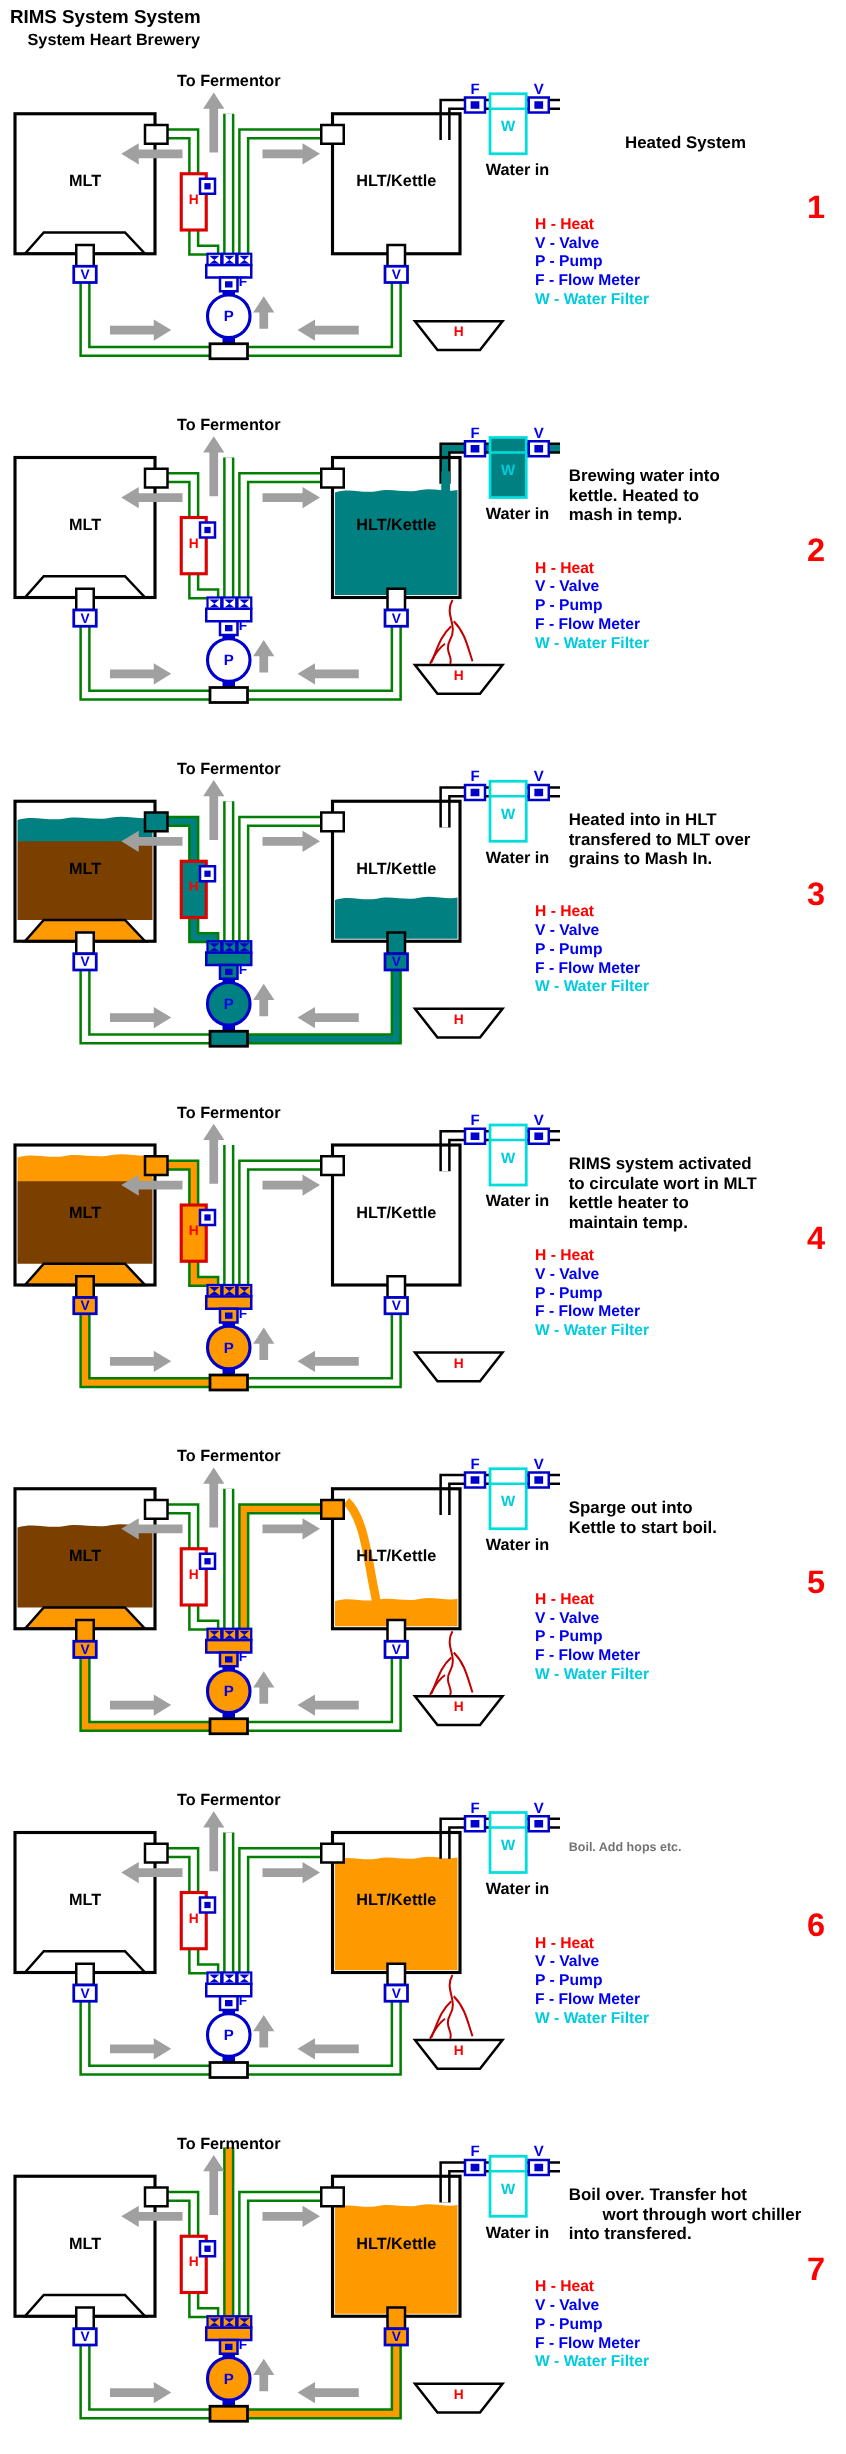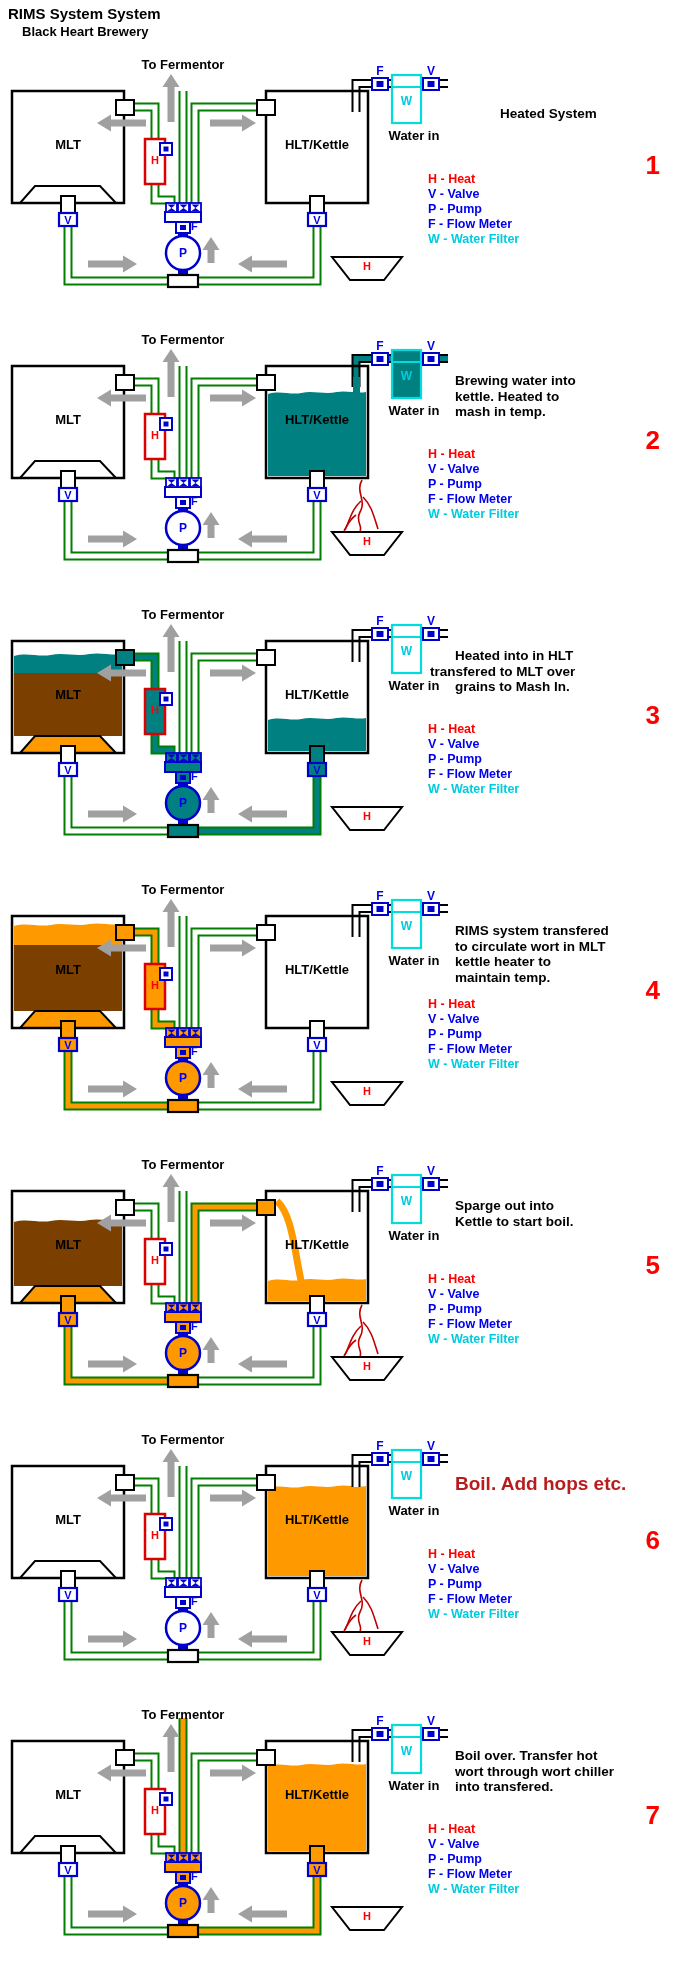--- a/index.html
+++ b/index.html
@@ -10,21 +10,21 @@
   .panel{position:absolute;left:0;width:677px;height:275px;}
   .panel svg{position:absolute;left:0;top:0;}
   .lbl{position:absolute;font-weight:bold;color:#000;}
   #hdr-title{left:8px;top:5px;font-size:15px;}
   #hdr-sub{left:22px;top:24px;font-size:13px;}
 </style>
 </head>
 <body>
 
 <div class="abs b" id="hdr-title">RIMS System System</div>
-<div class="abs b" id="hdr-sub">Black Heart Brewery</div>
+<div class="abs b" id="hdr-sub">System Heart Brewery</div>
 <div id="diagram">
     <div class="panel" style="top: 54px;">
       <svg width="677" height="275" viewBox="0 0 677 275">
         <polygon points="35,132 100,132 116,149 20,149" fill="#FFFFFF" stroke="#000" stroke-width="2"></polygon>
         <path d="M 68,172 V 227 H 181" fill="none" stroke="#007F00" stroke-width="9"></path>
         <path d="M 68,172 V 227 H 181" fill="none" stroke="#FFFFFF" stroke-width="5"></path>
         <path d="M 317,172 V 227 H 185" fill="none" stroke="#007F00" stroke-width="9"></path>
         <path d="M 317,172 V 227 H 185" fill="none" stroke="#FFFFFF" stroke-width="5"></path>
         <path d="M 155,130 V 146 H 171 V 153" fill="none" stroke="#007F00" stroke-width="9"></path>
         <path d="M 155,130 V 146 H 171 V 153" fill="none" stroke="#FFFFFF" stroke-width="5"></path>
@@ -253,21 +253,21 @@
       <div class="lbl" style="left: 372px; top: 10px; width: 16px; font-size: 12px; color: rgb(0, 0, 238); text-align: center;">F</div>
       <div class="lbl" style="left: 423px; top: 10px; width: 16px; font-size: 12px; color: rgb(0, 0, 238); text-align: center;">V</div>
       <div class="lbl" style="left: 392px; top: 40px; width: 29px; font-size: 12px; color: rgb(0, 204, 221); text-align: center;">W</div>
       <div class="lbl" style="left: 145px; top: 100px; width: 20px; font-size: 11px; color: rgb(255, 0, 0); text-align: center;">H</div>
       <div class="lbl" style="left: 191px; top: 166px; width: 14px; font-size: 11px; color: rgb(0, 0, 238); text-align: left;">F</div>
       <div class="lbl" style="left: 173px; top: 192px; width: 20px; font-size: 12px; color: rgb(0, 0, 238); text-align: center;">P</div>
       <div class="lbl" style="left: 59px; top: 159.5px; width: 18px; font-size: 11px; color: rgb(0, 0, 238); text-align: center;">V</div>
       <div class="lbl" style="left: 308px; top: 159.5px; width: 18px; font-size: 11px; color: rgb(0, 0, 238); text-align: center;">V</div>
       <div class="lbl" style="left: 352px; top: 206px; width: 30px; font-size: 11px; color: rgb(255, 0, 0); text-align: center;">H</div>
       <div class="lbl" style="left: 455px; top: 44px; font-size: 13.5px; color: rgb(0, 0, 0); text-align: left;">Heated into in HLT</div>
-      <div class="lbl" style="left: 430px; top: 59.5px; font-size: 13.5px; color: rgb(0, 0, 0); text-align: center;">transfered to MLT over</div>
+      <div class="lbl" style="left: 455px; top: 59.5px; font-size: 13.5px; color: rgb(0, 0, 0); text-align: center;">transfered to MLT over</div>
       <div class="lbl" style="left: 455px; top: 75px; font-size: 13.5px; color: rgb(0, 0, 0); text-align: left;">grains to Mash In.</div>
       <div class="lbl" style="left: 428px; top: 118px; font-size: 12.5px; color: rgb(255, 0, 0); text-align: left;">H - Heat</div>
       <div class="lbl" style="left: 428px; top: 133px; font-size: 12.5px; color: rgb(0, 0, 238); text-align: left;">V - Valve</div>
       <div class="lbl" style="left: 428px; top: 148px; font-size: 12.5px; color: rgb(0, 0, 238); text-align: left;">P - Pump</div>
       <div class="lbl" style="left: 428px; top: 163px; font-size: 12.5px; color: rgb(0, 0, 238); text-align: left;">F - Flow Meter</div>
       <div class="lbl" style="left: 428px; top: 178px; font-size: 12.5px; color: rgb(0, 204, 221); text-align: left;">W - Water Filter</div>
       <div class="lbl" style="left: 560px; top: 96px; width: 100px; font-size: 26px; color: rgb(255, 0, 0); text-align: right;">3</div>
     </div>
     <div class="panel" style="top: 879px;">
       <svg width="677" height="275" viewBox="0 0 677 275">
@@ -335,21 +335,21 @@
       <div class="lbl" style="left: 379px; top: 74px; width: 70px; font-size: 13px; color: rgb(0, 0, 0); text-align: center;">Water in</div>
       <div class="lbl" style="left: 372px; top: 10px; width: 16px; font-size: 12px; color: rgb(0, 0, 238); text-align: center;">F</div>
       <div class="lbl" style="left: 423px; top: 10px; width: 16px; font-size: 12px; color: rgb(0, 0, 238); text-align: center;">V</div>
       <div class="lbl" style="left: 392px; top: 40px; width: 29px; font-size: 12px; color: rgb(0, 204, 221); text-align: center;">W</div>
       <div class="lbl" style="left: 145px; top: 100px; width: 20px; font-size: 11px; color: rgb(255, 0, 0); text-align: center;">H</div>
       <div class="lbl" style="left: 191px; top: 166px; width: 14px; font-size: 11px; color: rgb(0, 0, 238); text-align: left;">F</div>
       <div class="lbl" style="left: 173px; top: 192px; width: 20px; font-size: 12px; color: rgb(0, 0, 238); text-align: center;">P</div>
       <div class="lbl" style="left: 59px; top: 159.5px; width: 18px; font-size: 11px; color: rgb(0, 0, 238); text-align: center;">V</div>
       <div class="lbl" style="left: 308px; top: 159.5px; width: 18px; font-size: 11px; color: rgb(0, 0, 238); text-align: center;">V</div>
       <div class="lbl" style="left: 352px; top: 206px; width: 30px; font-size: 11px; color: rgb(255, 0, 0); text-align: center;">H</div>
-      <div class="lbl" style="left: 455px; top: 44px; font-size: 13.5px; color: rgb(0, 0, 0); text-align: left;">RIMS system transfered</div>
+      <div class="lbl" style="left: 455px; top: 44px; font-size: 13.5px; color: rgb(0, 0, 0); text-align: left;">RIMS system activated</div>
       <div class="lbl" style="left: 455px; top: 59.5px; font-size: 13.5px; color: rgb(0, 0, 0); text-align: left;">to circulate wort in MLT</div>
       <div class="lbl" style="left: 455px; top: 75px; font-size: 13.5px; color: rgb(0, 0, 0); text-align: left;">kettle heater to</div>
       <div class="lbl" style="left: 455px; top: 90.5px; font-size: 13.5px; color: rgb(0, 0, 0); text-align: left;">maintain temp.</div>
       <div class="lbl" style="left: 428px; top: 118px; font-size: 12.5px; color: rgb(255, 0, 0); text-align: left;">H - Heat</div>
       <div class="lbl" style="left: 428px; top: 133px; font-size: 12.5px; color: rgb(0, 0, 238); text-align: left;">V - Valve</div>
       <div class="lbl" style="left: 428px; top: 148px; font-size: 12.5px; color: rgb(0, 0, 238); text-align: left;">P - Pump</div>
       <div class="lbl" style="left: 428px; top: 163px; font-size: 12.5px; color: rgb(0, 0, 238); text-align: left;">F - Flow Meter</div>
       <div class="lbl" style="left: 428px; top: 178px; font-size: 12.5px; color: rgb(0, 204, 221); text-align: left;">W - Water Filter</div>
       <div class="lbl" style="left: 560px; top: 96px; width: 100px; font-size: 26px; color: rgb(255, 0, 0); text-align: right;">4</div>
     </div>
@@ -509,21 +509,21 @@
       <div class="lbl" style="left: 379px; top: 74px; width: 70px; font-size: 13px; color: rgb(0, 0, 0); text-align: center;">Water in</div>
       <div class="lbl" style="left: 372px; top: 10px; width: 16px; font-size: 12px; color: rgb(0, 0, 238); text-align: center;">F</div>
       <div class="lbl" style="left: 423px; top: 10px; width: 16px; font-size: 12px; color: rgb(0, 0, 238); text-align: center;">V</div>
       <div class="lbl" style="left: 392px; top: 40px; width: 29px; font-size: 12px; color: rgb(0, 204, 221); text-align: center;">W</div>
       <div class="lbl" style="left: 145px; top: 100px; width: 20px; font-size: 11px; color: rgb(255, 0, 0); text-align: center;">H</div>
       <div class="lbl" style="left: 191px; top: 166px; width: 14px; font-size: 11px; color: rgb(0, 0, 238); text-align: left;">F</div>
       <div class="lbl" style="left: 173px; top: 192px; width: 20px; font-size: 12px; color: rgb(0, 0, 238); text-align: center;">P</div>
       <div class="lbl" style="left: 59px; top: 159.5px; width: 18px; font-size: 11px; color: rgb(0, 0, 238); text-align: center;">V</div>
       <div class="lbl" style="left: 308px; top: 159.5px; width: 18px; font-size: 11px; color: rgb(0, 0, 238); text-align: center;">V</div>
       <div class="lbl" style="left: 352px; top: 206px; width: 30px; font-size: 11px; color: rgb(255, 0, 0); text-align: center;">H</div>
-      <div class="lbl" style="left: 455px; top: 44px; font-size: 19px; color: #b91c1c; text-align: left;">Boil. Add hops etc.</div>
+      <div class="lbl" style="left: 455px; top: 44px; font-size: 10px; color: #737373; text-align: left;">Boil. Add hops etc.</div>
       <div class="lbl" style="left: 428px; top: 118px; font-size: 12.5px; color: rgb(255, 0, 0); text-align: left;">H - Heat</div>
       <div class="lbl" style="left: 428px; top: 133px; font-size: 12.5px; color: rgb(0, 0, 238); text-align: left;">V - Valve</div>
       <div class="lbl" style="left: 428px; top: 148px; font-size: 12.5px; color: rgb(0, 0, 238); text-align: left;">P - Pump</div>
       <div class="lbl" style="left: 428px; top: 163px; font-size: 12.5px; color: rgb(0, 0, 238); text-align: left;">F - Flow Meter</div>
       <div class="lbl" style="left: 428px; top: 178px; font-size: 12.5px; color: rgb(0, 204, 221); text-align: left;">W - Water Filter</div>
       <div class="lbl" style="left: 560px; top: 96px; width: 100px; font-size: 26px; color: rgb(255, 0, 0); text-align: right;">6</div>
     </div>
     <div class="panel" style="top: 1704px;">
       <svg width="677" height="275" viewBox="0 0 677 275">
         <path d="M 268,62 C 279.76,58 289.56,63 301.32,61 C 313.08,58 324.84,63 336.6,60 C 346.4,58 358.16,62 366,60 L 366,147 L 268,147 Z" fill="#FF9900"></path>
@@ -590,21 +590,21 @@
       <div class="lbl" style="left: 372px; top: 10px; width: 16px; font-size: 12px; color: rgb(0, 0, 238); text-align: center;">F</div>
       <div class="lbl" style="left: 423px; top: 10px; width: 16px; font-size: 12px; color: rgb(0, 0, 238); text-align: center;">V</div>
       <div class="lbl" style="left: 392px; top: 40px; width: 29px; font-size: 12px; color: rgb(0, 204, 221); text-align: center;">W</div>
       <div class="lbl" style="left: 145px; top: 100px; width: 20px; font-size: 11px; color: rgb(255, 0, 0); text-align: center;">H</div>
       <div class="lbl" style="left: 191px; top: 166px; width: 14px; font-size: 11px; color: rgb(0, 0, 238); text-align: left;">F</div>
       <div class="lbl" style="left: 173px; top: 192px; width: 20px; font-size: 12px; color: rgb(0, 0, 238); text-align: center;">P</div>
       <div class="lbl" style="left: 59px; top: 159.5px; width: 18px; font-size: 11px; color: rgb(0, 0, 238); text-align: center;">V</div>
       <div class="lbl" style="left: 308px; top: 159.5px; width: 18px; font-size: 11px; color: rgb(0, 0, 238); text-align: center;">V</div>
       <div class="lbl" style="left: 352px; top: 206px; width: 30px; font-size: 11px; color: rgb(255, 0, 0); text-align: center;">H</div>
       <div class="lbl" style="left: 455px; top: 44px; font-size: 13.5px; color: rgb(0, 0, 0); text-align: left;">Boil over. Transfer hot</div>
-      <div class="lbl" style="left: 455px; top: 59.5px; font-size: 13.5px; color: rgb(0, 0, 0); text-align: center;">wort through wort chiller</div>
+      <div class="lbl" style="left: 482px; top: 59.5px; font-size: 13.5px; color: rgb(0, 0, 0); text-align: center;">wort through wort chiller</div>
       <div class="lbl" style="left: 455px; top: 75px; font-size: 13.5px; color: rgb(0, 0, 0); text-align: left;">into transfered.</div>
       <div class="lbl" style="left: 428px; top: 118px; font-size: 12.5px; color: rgb(255, 0, 0); text-align: left;">H - Heat</div>
       <div class="lbl" style="left: 428px; top: 133px; font-size: 12.5px; color: rgb(0, 0, 238); text-align: left;">V - Valve</div>
       <div class="lbl" style="left: 428px; top: 148px; font-size: 12.5px; color: rgb(0, 0, 238); text-align: left;">P - Pump</div>
       <div class="lbl" style="left: 428px; top: 163px; font-size: 12.5px; color: rgb(0, 0, 238); text-align: left;">F - Flow Meter</div>
       <div class="lbl" style="left: 428px; top: 178px; font-size: 12.5px; color: rgb(0, 204, 221); text-align: left;">W - Water Filter</div>
       <div class="lbl" style="left: 560px; top: 96px; width: 100px; font-size: 26px; color: rgb(255, 0, 0); text-align: right;">7</div>
     </div>
   </div>
 

